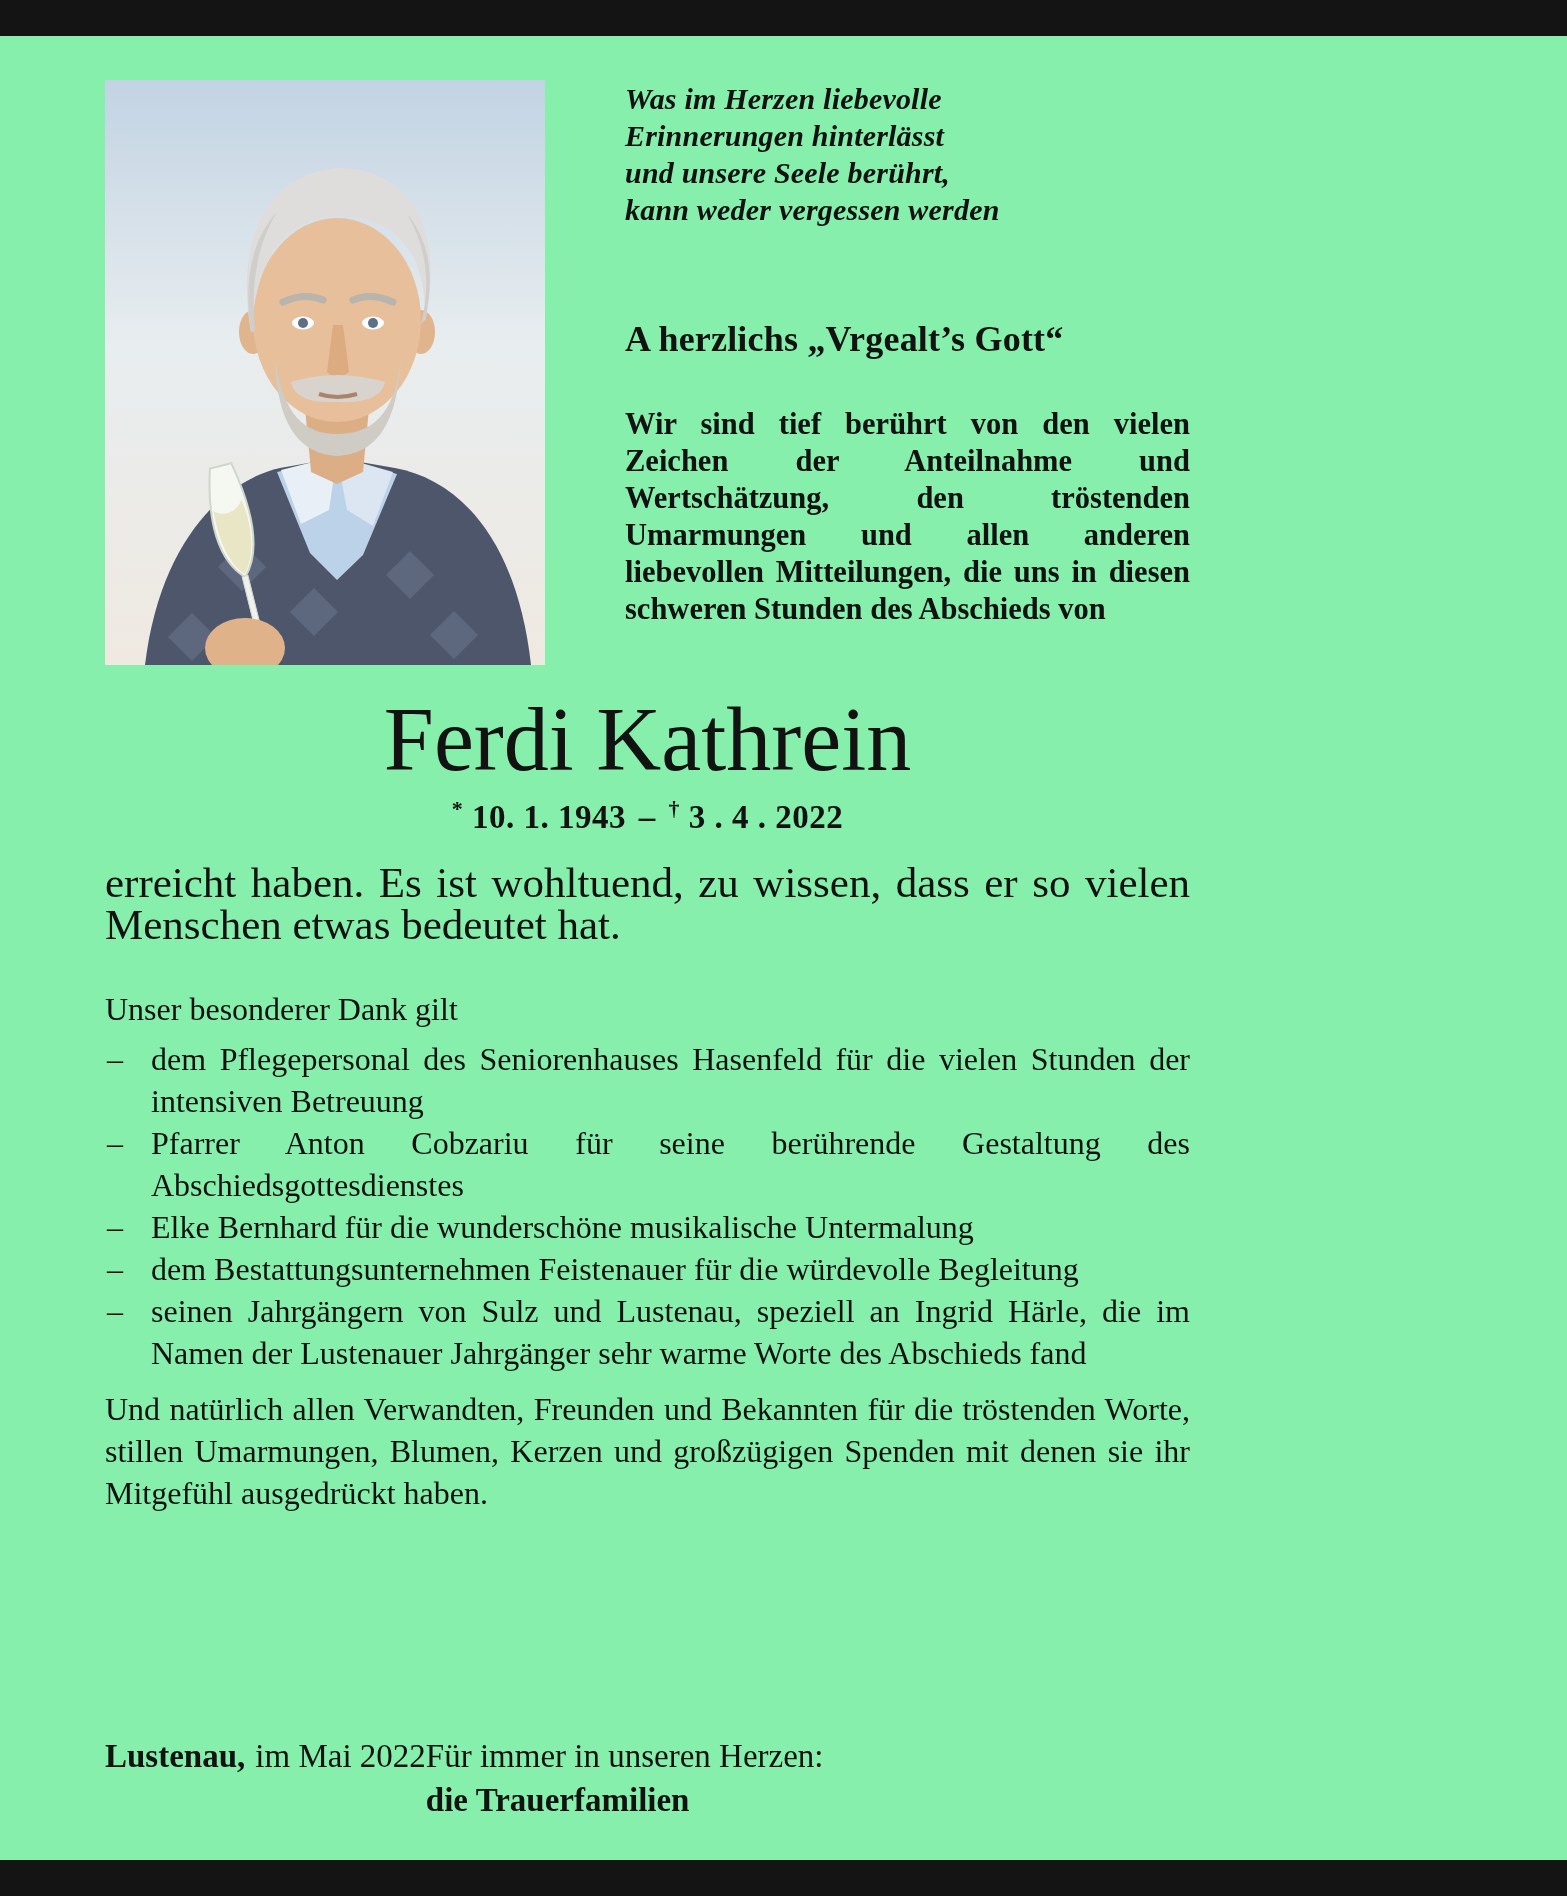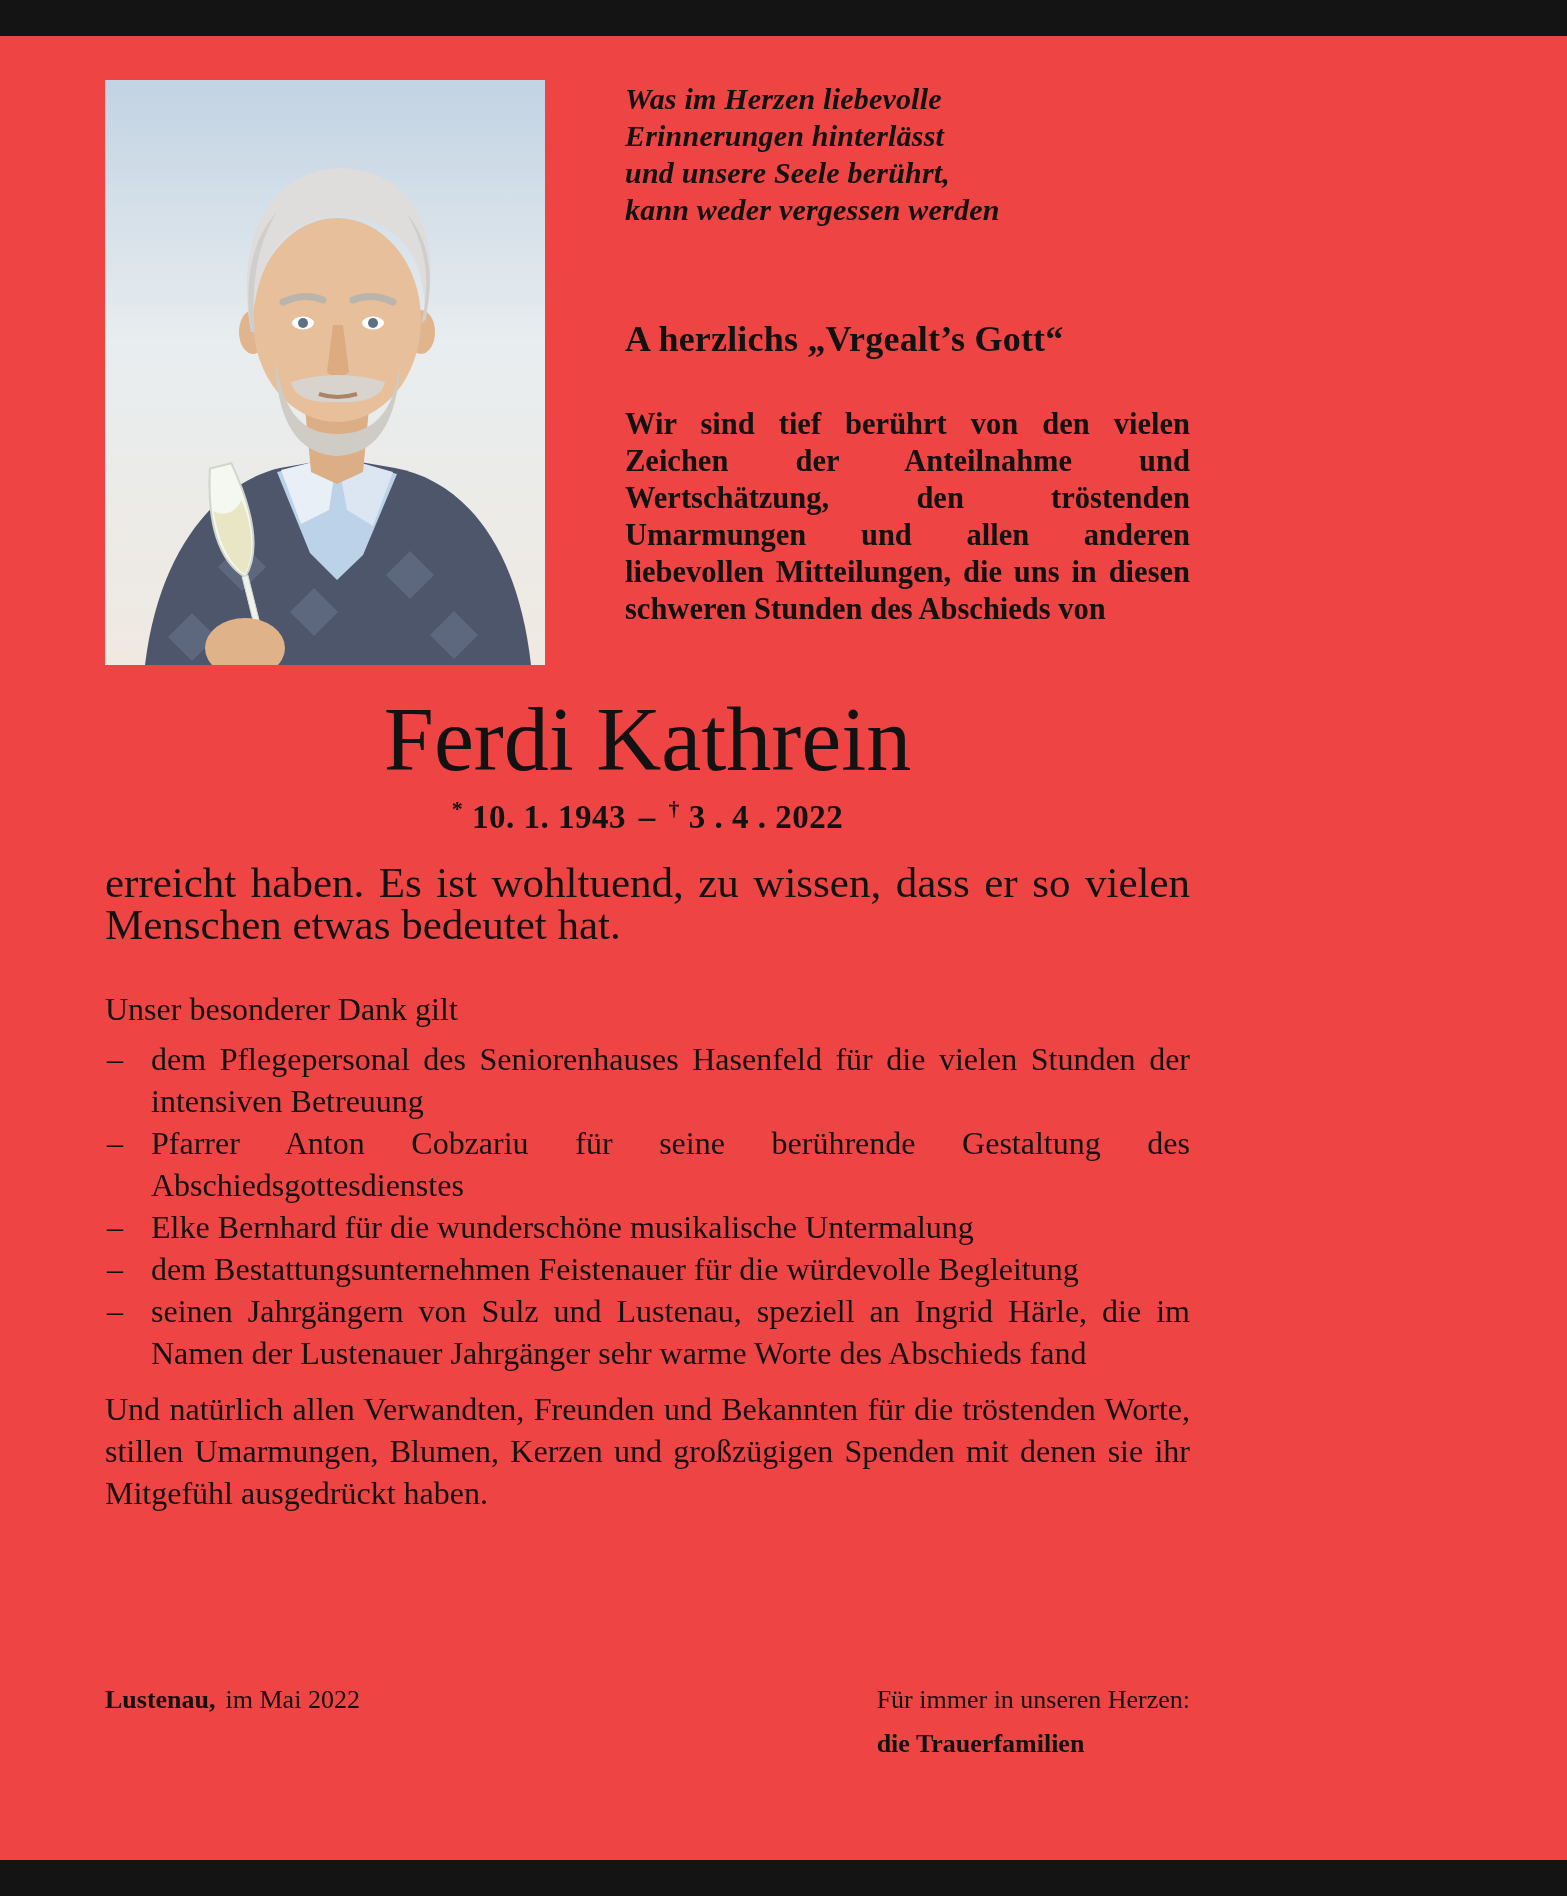--- a/index.html
+++ b/index.html
@@ -6,21 +6,21 @@
   html, body { width: 1567px; height: 1896px; }
   body {
     background: #ffffff;
     font-family: "Liberation Serif", serif;
     color: #121212;
   }
   .page {
     position: relative;
     width: 1567px;
     height: 1896px;
-    background: #ef4444;
+    background: #86efac;
     overflow: hidden;
   }
   .bar {
     position: absolute;
     left: 0;
     width: 100%;
     height: 36px;
     background: #141414;
   }
   .bar.top { top: 0; }
@@ -114,26 +114,25 @@
     top: 0;
   }
   .closing {
     margin-top: 14px;
     font-size: 32px;
     line-height: 42px;
     text-align: justify;
   }
   .footer {
     position: absolute;
-    top: 1642px;
+    top: 1698px;
     left: 0;
     width: 1085px;
     display: flex;
-    justify-content: space-between;
-    font-size: 26px;
+    font-size: 33px;
     line-height: 44px;
   }
   .footer .place { font-weight: 700; }
   .footer .date { margin-left: 10px; }
   .footer-right { text-align: left; }
   .footer-right .signature { font-weight: 700; }
 </style>
 </head>
 <body>
 

